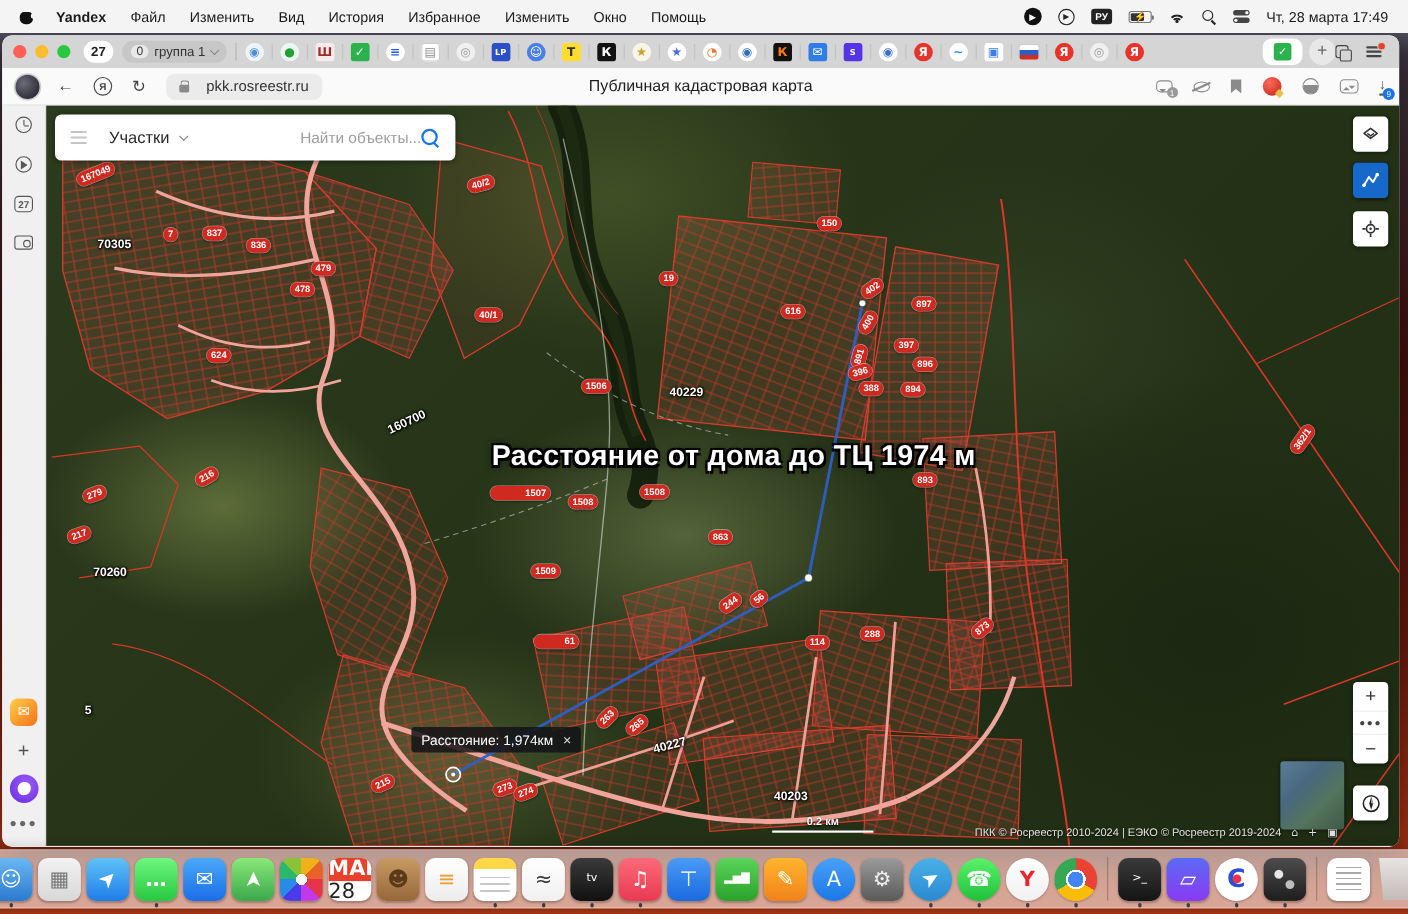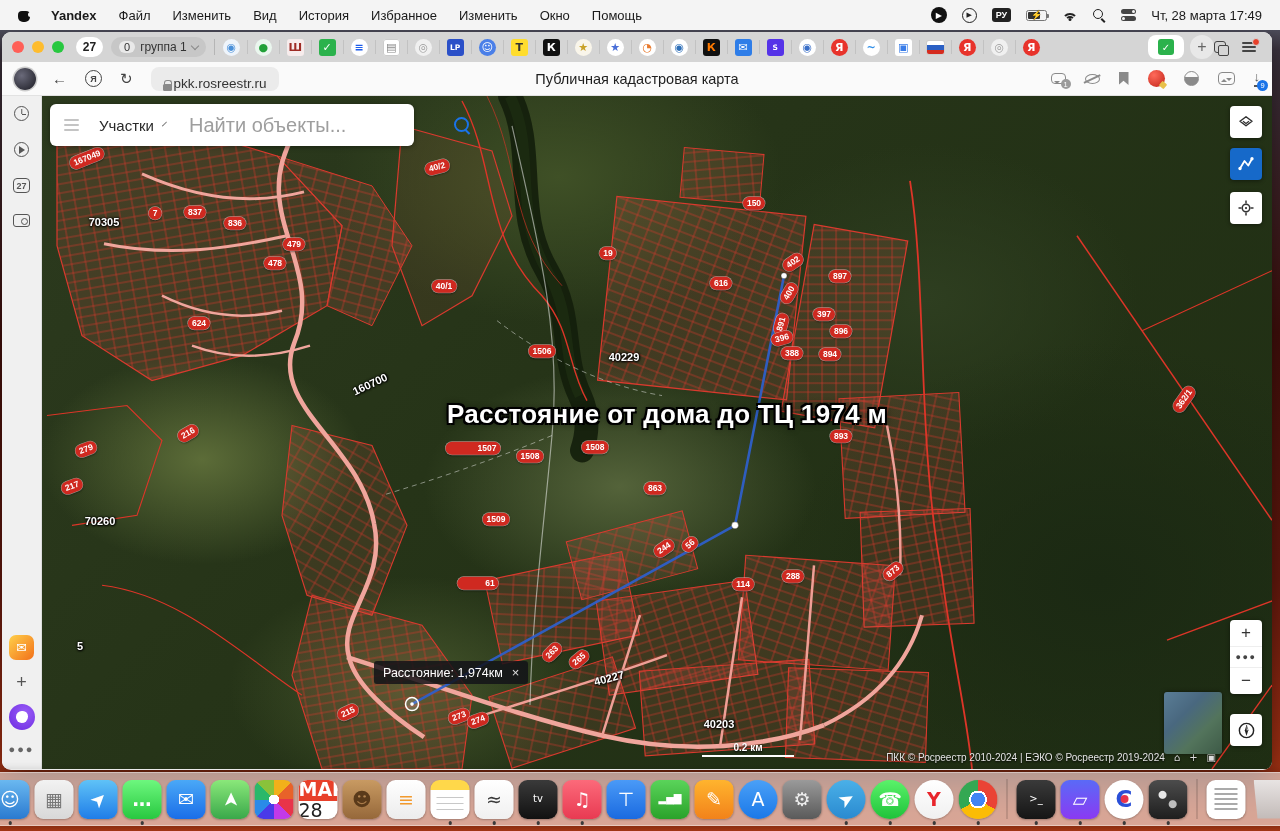--- a/index.html
+++ b/index.html
@@ -61,21 +61,21 @@
   .panels-icon { width:12px; height:12px; border:1.5px solid #444; border-radius:3px; position:relative; }
   .panels-icon::after { content:""; position:absolute; left:3px; top:3px; width:9px; height:9px; border:1.5px solid #444; border-radius:2px; background:#d5d5d5; }
   .menu-btn { position:relative; display:flex; flex-direction:column; gap:2.5px; }
   .menu-btn span { width:14px; height:1.8px; background:#444; border-radius:1px; }
   .menu-btn i { position:absolute; right:-4px; top:-4px; width:8px; height:8px; background:#e8402a; border:1.5px solid #d5d5d5; border-radius:50%; }
   
   .addr-bar { height:34px; background:#fafafa; border-bottom:1px solid #e2e2e2; display:flex; align-items:center; padding:0 12px; position:relative; }
   .avatar { width:22px; height:22px; border-radius:50%; background:radial-gradient(circle at 35% 35%,#6a6a7a,#1a1a22); margin-right:16px; box-shadow:0 0 0 1.5px #ccc; }
   .addr-ico { color:#444; font-size:15px; margin-right:18px; }
   .ya-circ { width:17px; height:17px; border-radius:50%; border:1.5px solid #444; font-size:9px; font-weight:700; display:flex; align-items:center; justify-content:center; margin-right:18px; color:#444; }
-  .url-pill { background:#ebebeb; border-radius:8px; height:24px; display:flex; align-items:flex-end; gap:2px; padding:0 12px; font-size:13.5px; color:#333; }
+  .url-pill { background:#ebebeb; border-radius:8px; height:24px; display:flex; align-items:center; gap:16px; padding:0 12px; font-size:13.5px; color:#333; }
   .lock { width:9px; height:7px; background:#8a8a8a; border-radius:1.5px; position:relative; margin-top:3px; }
   .lock::before { content:""; position:absolute; top:-4px; left:1.5px; width:6px; height:5px; border:1.5px solid #8a8a8a; border-bottom:none; border-radius:3px 3px 0 0; }
   .page-title { position:absolute; left:50%; transform:translateX(-50%); font-size:14.5px; font-weight:500; color:#1e1e1e; white-space:nowrap; }
   .addr-right { margin-left:auto; display:flex; align-items:center; gap:19px; }
   .chat-ico { width:15px; height:11px; border:1.5px solid #8a8a8a; border-radius:4px; position:relative; }
   .chat-ico::after { content:""; position:absolute; left:2px; bottom:-4px; border:3px solid transparent; border-top-color:#8a8a8a; }
   .chat-badge { position:absolute; right:-6px; bottom:-6px; background:#9a9a9a; color:#fff; font-size:7.5px; width:10px; height:10px; border-radius:50%; display:flex; align-items:center; justify-content:center; }
   .eyeoff { width:15px; height:10px; border:1.5px solid #8a8a8a; border-radius:50%; position:relative; }
   .eyeoff::after { content:""; position:absolute; left:-3px; top:3px; width:18px; height:1.6px; background:#8a8a8a; transform:rotate(-25deg); }
   .bmark { width:10px; height:13px; background:#8a8a8a; clip-path:polygon(0 0,100% 0,100% 100%,50% 68%,0 100%); }
@@ -119,21 +119,21 @@
   #map-labels { position:absolute; inset:0; z-index:5; }
   .lbl { position:absolute; white-space:nowrap; font-weight:700; }
   .lbl.parcel { background:#cf2920; color:#fff; font-size:8.5px; line-height:1; padding:2px 4px; border-radius:7px;
     box-shadow:0 0 0 0.5px rgba(255,255,255,.55), 0 1px 2px rgba(0,0,0,.6); }
   .lbl.quarter { color:#fff; font-size:11px; text-shadow:0 1px 2px #000,0 0 3px #000,1px 0 2px #000; }
   .search-panel { position:absolute; left:8px; top:8px; width:364px; height:42px; background:#fff; border-radius:6px;
     box-shadow:0 1px 5px rgba(0,0,0,.4); display:flex; align-items:center; padding:0 14px; z-index:8; }
   .burger { display:flex; flex-direction:column; gap:3px; margin-right:20px; }
   .burger span { width:15px; height:2px; background:#c4c4c4; border-radius:1px; }
   .cat-label { font-size:15px; color:#2a2a2a; margin-right:10px; }
-  .search-input { flex:1; border:none; outline:none; font-size:20px; color:#333; margin-left:24px; font-family:"Liberation Sans",sans-serif; background:transparent; }
+  .search-input { flex:1; border:none; outline:none; font-size:14px; color:#333; margin-left:2px; font-family:"Liberation Sans",sans-serif; background:transparent;text-align:right; }
   .search-input::placeholder { color:#9e9e9e; }
   .lens-blue { width:17px; height:17px; position:relative; flex:none; }
   .lens-blue::before { content:""; position:absolute; left:0; top:0; width:11px; height:11px; border:2.2px solid #1a73e8; border-radius:50%; }
   .lens-blue::after { content:""; position:absolute; left:12px; top:12px; width:6px; height:2.2px; background:#1a73e8; transform:rotate(45deg); transform-origin:0 0; }
   .overlay-title { position:absolute; left:405px; top:303px; width:396px; text-align:center; z-index:9;
     font-size:26px; font-weight:700; color:#fff; letter-spacing:.3px; white-space:nowrap;
     text-shadow:-2px -2px 0 #000,2px -2px 0 #000,-2px 2px 0 #000,2px 2px 0 #000,0 0 7px #000; }
   .dist-tip { position:absolute; left:332px; top:565px; background:rgba(18,18,24,.84); border-radius:3px; padding:4px 9px;
     color:#fff; font-size:12.5px; display:flex; align-items:center; gap:9px; z-index:9; }
   .dist-close { opacity:.85; font-size:13px; }
@@ -445,21 +445,21 @@
           <div class="lbl parcel" style="left: 146px; top: 337px; transform: translate(-50%, -50%) rotate(-30deg);">216</div>
           <div class="lbl parcel" style="left: 44px; top: 353px; transform: translate(-50%, -50%) rotate(-20deg);">279</div>
           <div class="lbl parcel" style="left: 30px; top: 390px; transform: translate(-50%, -50%) rotate(-20deg);">217</div>
           <div class="lbl parcel" style="left: 431px; top: 352px; transform: translate(-50%, -50%) rotate(0deg); padding-left: 32px;">1507</div>
           <div class="lbl parcel" style="left: 488px; top: 360px; transform: translate(-50%, -50%) rotate(0deg);">1508</div>
           <div class="lbl parcel" style="left: 553px; top: 351px; transform: translate(-50%, -50%) rotate(0deg);">1508</div>
           <div class="lbl parcel" style="left: 613px; top: 392px; transform: translate(-50%, -50%) rotate(0deg);">863</div>
           <div class="lbl parcel" style="left: 799px; top: 340px; transform: translate(-50%, -50%) rotate(0deg);">893</div>
           <div class="lbl quarter" style="left: 58px; top: 425px; transform: translate(-50%, -50%) rotate(0deg);">70260</div>
           <div class="lbl parcel" style="left: 454px; top: 423px; transform: translate(-50%, -50%) rotate(0deg);">1509</div>
-          <div class="lbl parcel" style="left: 436px; top: 487px; transform: translate(-50%, -50%) rotate(0deg); padding-left: 28px;">61</div>
+          <div class="lbl parcel" style="left: 464px; top: 487px; transform: translate(-50%, -50%) rotate(0deg); padding-left: 28px;">61</div>
           <div class="lbl quarter" style="left: 38px; top: 550px; transform: translate(-50%, -50%) rotate(0deg);">5</div>
           <div class="lbl parcel" style="left: 701px; top: 488px; transform: translate(-50%, -50%) rotate(0deg);">114</div>
           <div class="lbl parcel" style="left: 751px; top: 480px; transform: translate(-50%, -50%) rotate(0deg);">288</div>
           <div class="lbl parcel" style="left: 851px; top: 475px; transform: translate(-50%, -50%) rotate(-40deg);">873</div>
           <div class="lbl parcel" style="left: 1142px; top: 303px; transform: translate(-50%, -50%) rotate(-55deg);">362/1</div>
           <div class="lbl parcel" style="left: 306px; top: 616px; transform: translate(-50%, -50%) rotate(-25deg);">215</div>
           <div class="lbl quarter" style="left: 677px; top: 628px; transform: translate(-50%, -50%) rotate(0deg);">40203</div>
           <div class="lbl quarter" style="left: 567px; top: 582px; transform: translate(-50%, -50%) rotate(-15deg);">40227</div>
           <div class="lbl parcel" style="left: 537px; top: 563px; transform: translate(-50%, -50%) rotate(-40deg);">265</div>
           <div class="lbl parcel" style="left: 510px; top: 556px; transform: translate(-50%, -50%) rotate(-45deg);">263</div>

